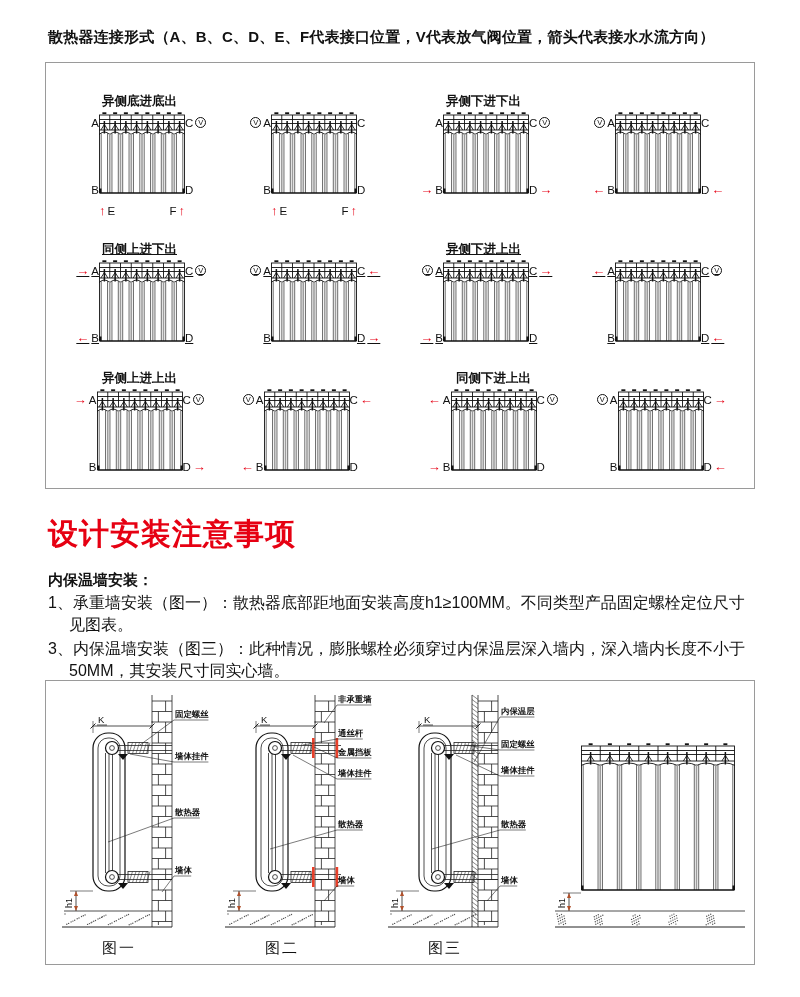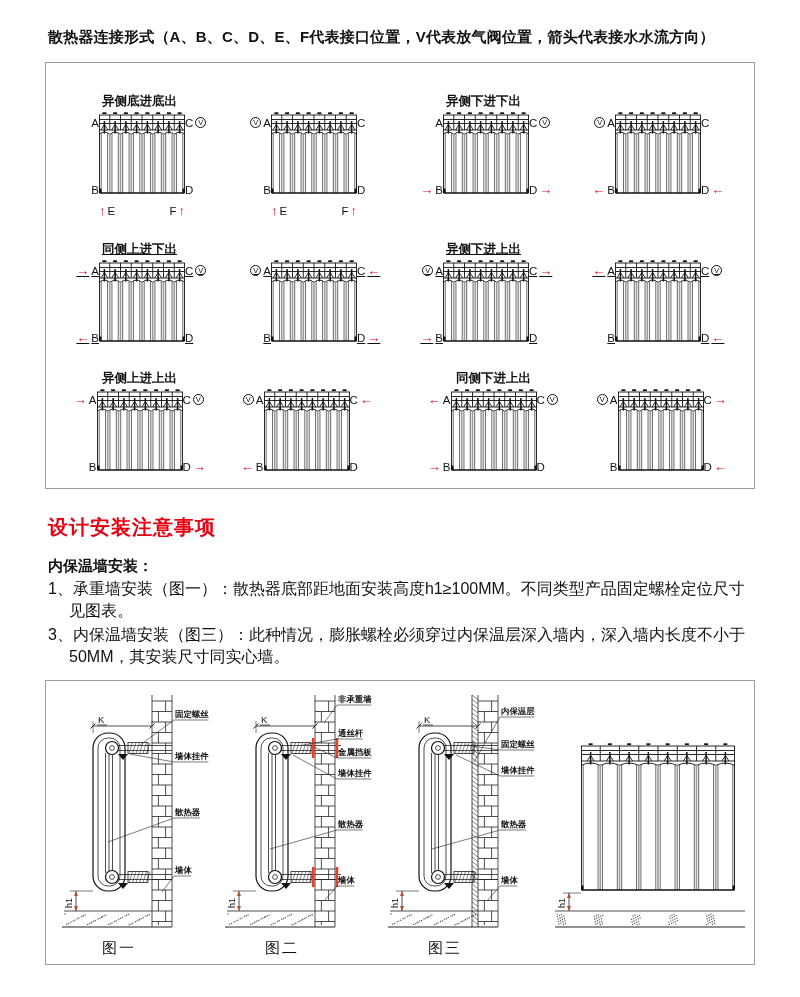--- a/index.html
+++ b/index.html
@@ -24,21 +24,21 @@
   .side.left{align-items:flex-end;}
   .side.right{align-items:flex-start;}
   .pr{display:flex;align-items:center;gap:2px;height:13px;font-size:11.5px;}
   .mid{display:flex;flex-direction:column;align-items:center;}
   .ar{color:var(--red);font-weight:bold;font-size:13px;line-height:10px;}
   .ar-up{color:var(--red);font-weight:bold;font-size:13px;line-height:12px;}
   .vc{display:inline-flex;align-items:center;justify-content:center;width:11px;height:11px;border:1px solid var(--ink);border-radius:50%;font-size:7.5px;line-height:1;box-sizing:border-box;}
   .ef-row{display:flex;justify-content:space-between;width:86px;height:20px;margin-top:1px;font-size:11.5px;align-items:flex-end;}
   .ef-row .grp{display:flex;align-items:flex-end;gap:2px;}
   #notes{position:absolute;left:48px;top:514px;width:712px;}
-  .sec-heading{font-size:20px;font-weight:bold;color:var(--red);letter-spacing:1px;}
+  .sec-heading{font-size:30px;font-weight:bold;color:var(--red);letter-spacing:1px;}
   .sub-heading{font-size:15px;font-weight:bold;margin-top:16px;}
   .item{font-size:16px;line-height:22px;padding-left:21px;text-indent:-21px;margin-top:2px;}
   #figPanel{left:45px;top:680px;width:710px;height:285px;display:flex;padding:6px 0 0 14px;}
   .fig{width:163px;flex:0 0 auto;}
   .fig svg{display:block;}
   .fig-caption{font-size:15px;font-weight:normal;width:118px;text-align:center;margin-top:0px;letter-spacing:2px;}
   .fig.front{width:205px;margin-left:4px;}
 </style>
 </head>
 <body>

